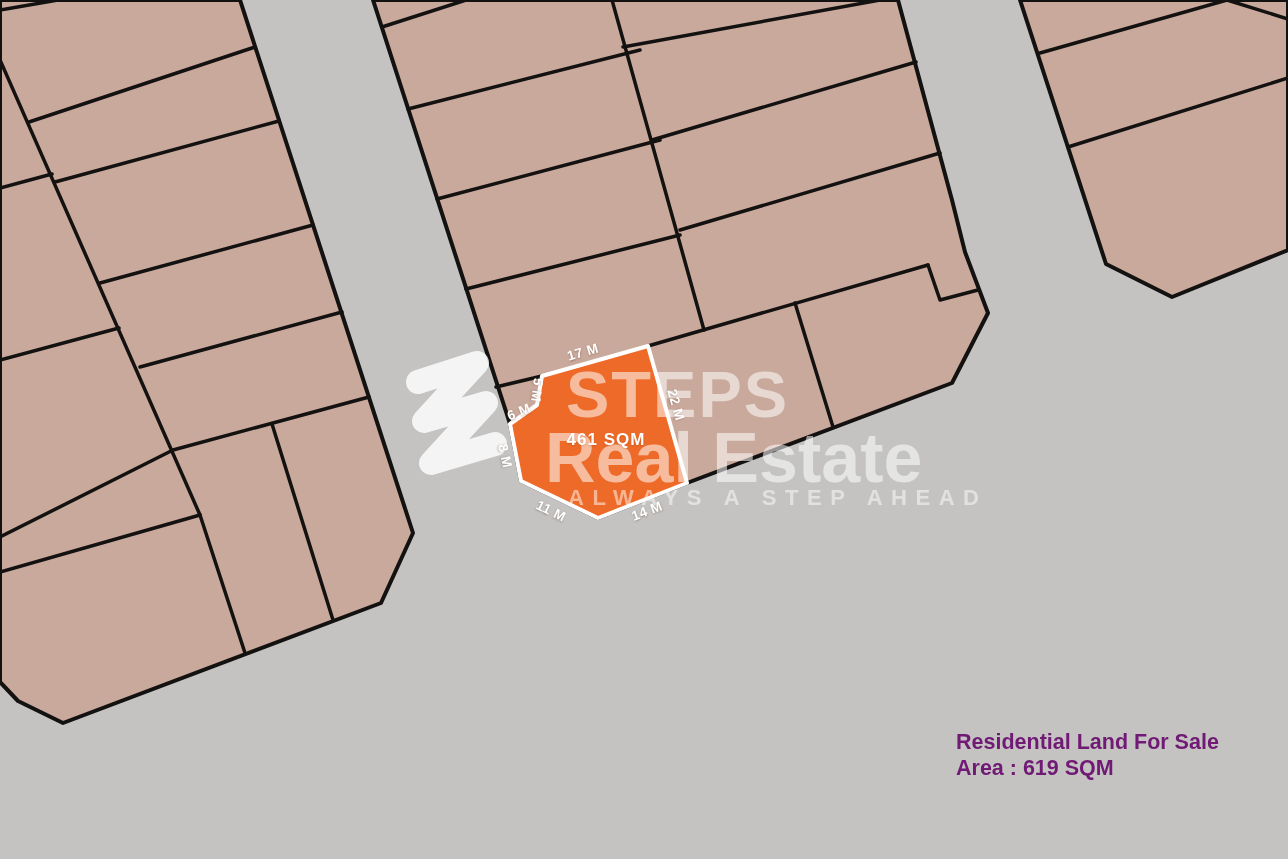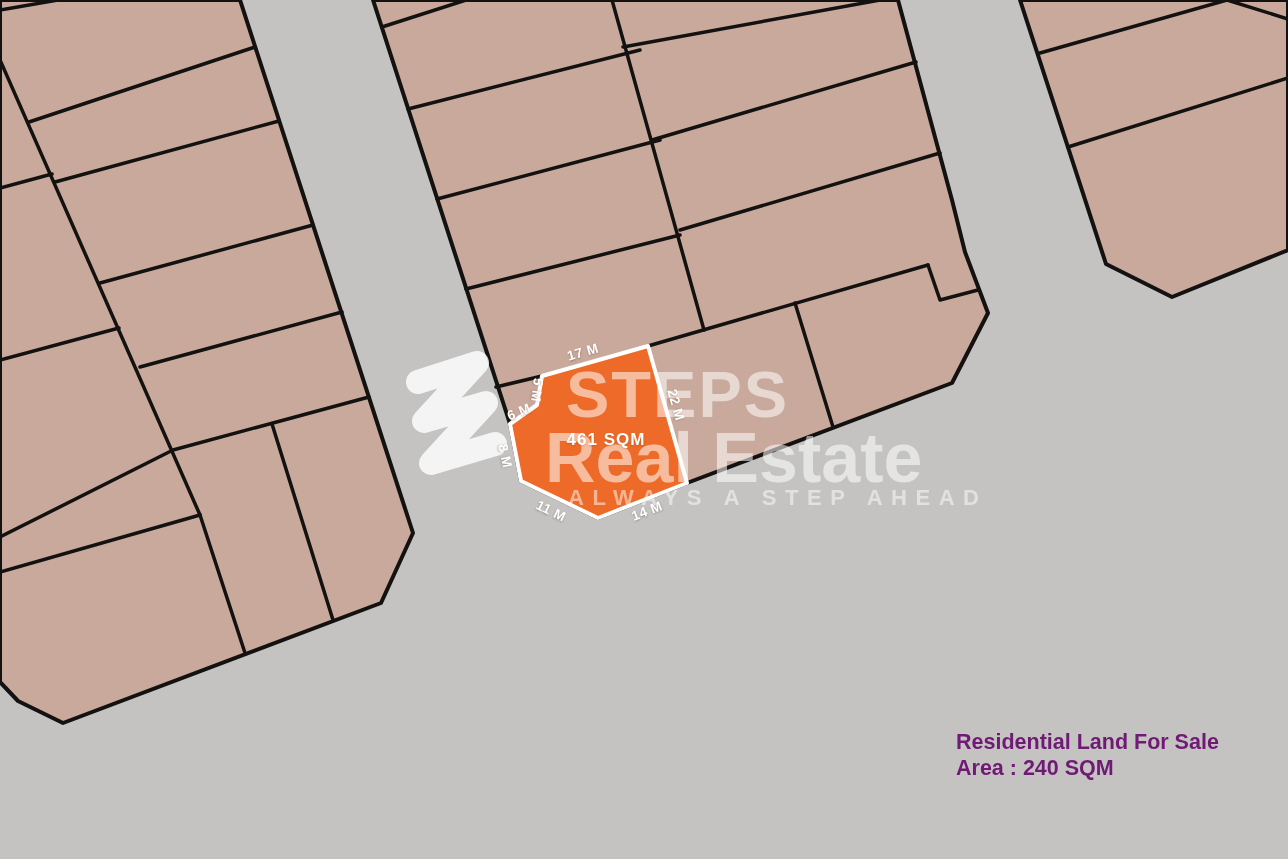--- a/index.html
+++ b/index.html
@@ -105,16 +105,16 @@
   <span class="dim dim-14">14 M</span>
   <span class="dim dim-11">11 M</span>
   <span class="dim dim-8">8 M</span>
   <span class="dim dim-6">6 M</span>
   <span class="dim dim-5">5 M</span>
 
   <span class="area-label">461 SQM</span>
 
   <div class="info">
     <div>Residential Land For Sale</div>
-    <div>Area : 240 SQM</div>
+    <div>Area : 619 SQM</div>
   </div>
 
 </div>
 
 </body></html>

